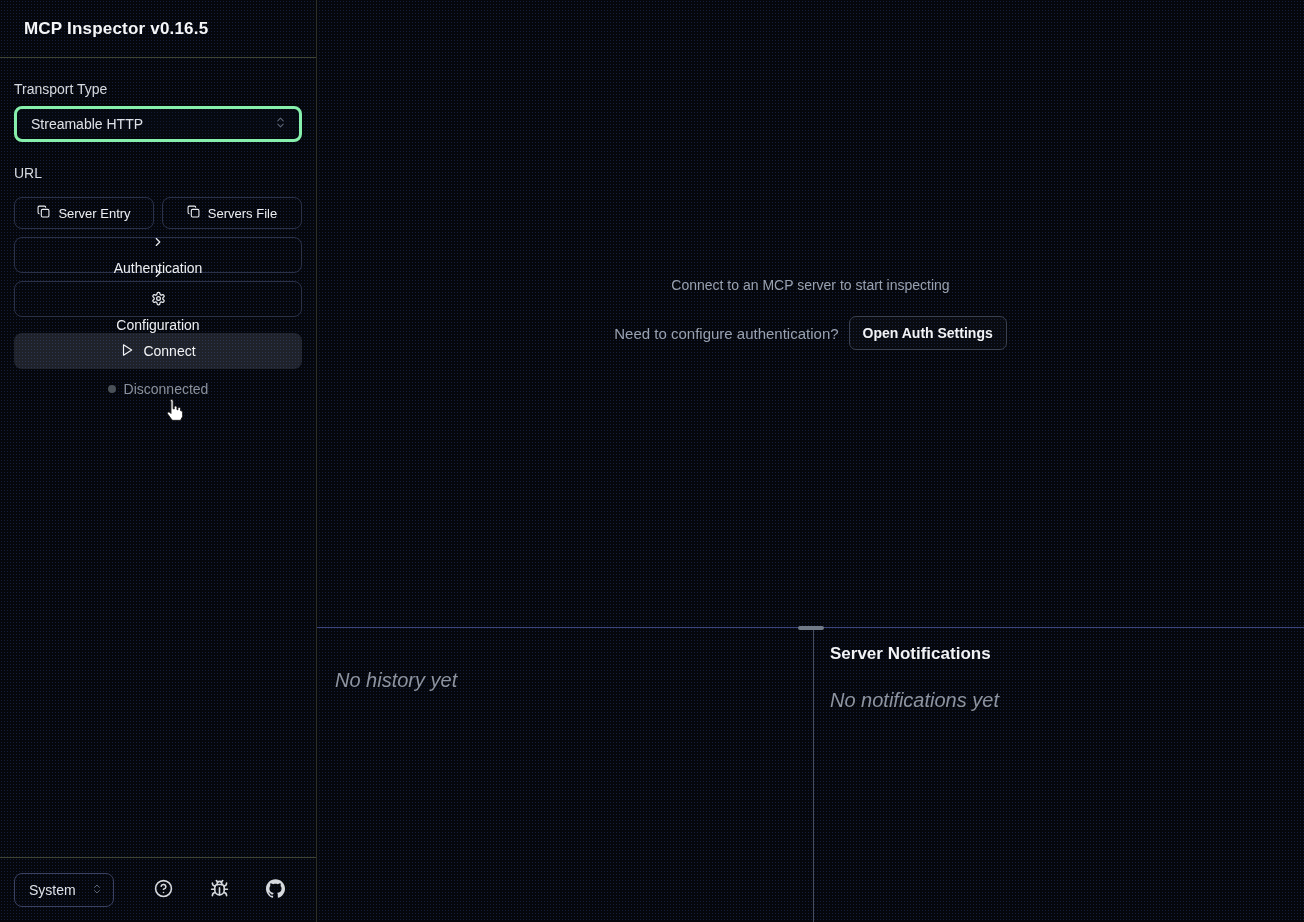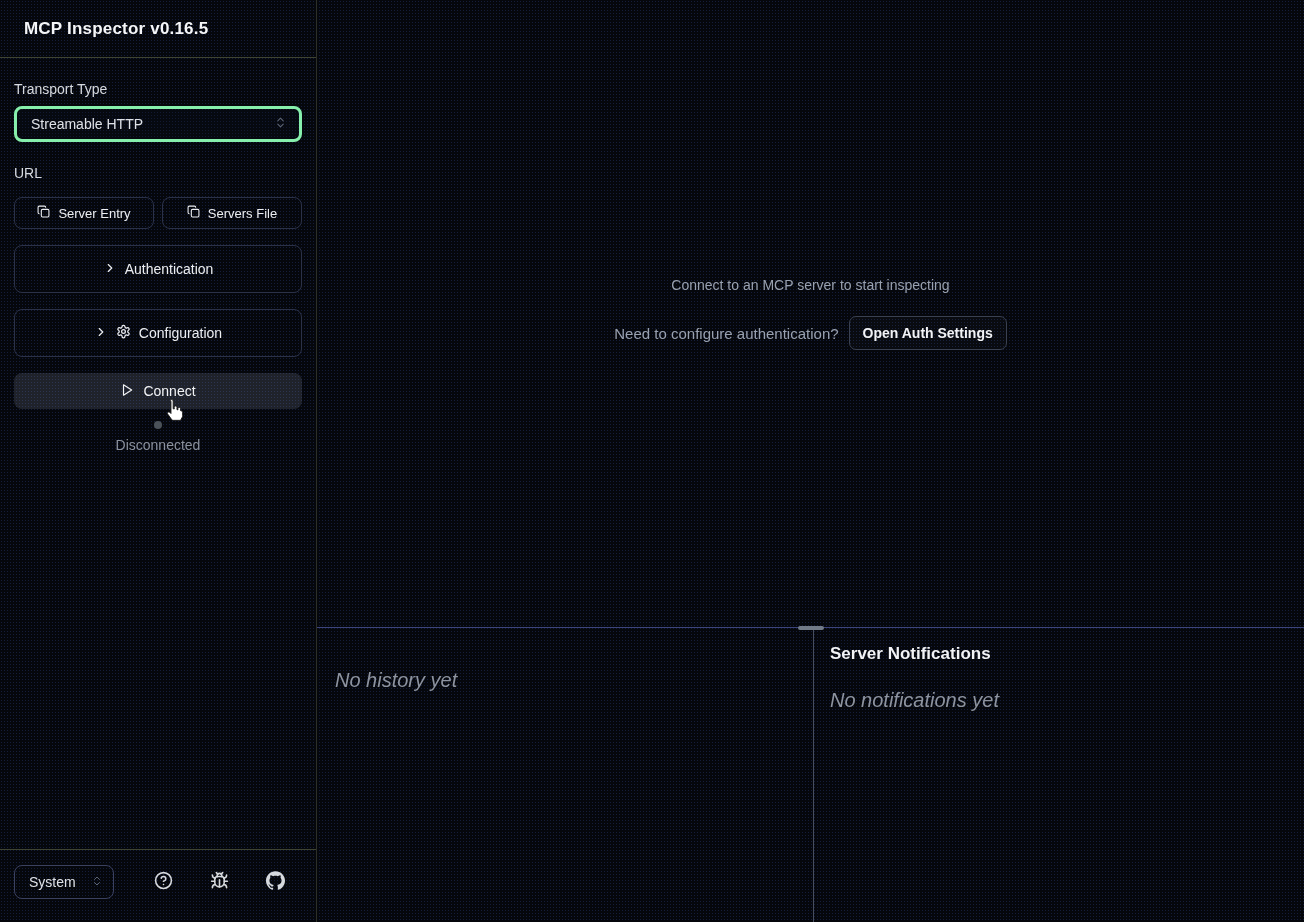--- a/index.html
+++ b/index.html
@@ -42,32 +42,32 @@
     font-family:"DejaVu Sans Mono", monospace;
     font-size:13px; color:#e7e9ee; padding:0 14px; outline:none;
   }
   .btn-row { margin-top:16px; display:flex; gap:8px; }
   .btn {
     border:1px solid #2b3148; border-radius:8px; background:transparent;
     color:#eceef2; font-family:"Liberation Sans",sans-serif; cursor:pointer;
     display:flex; align-items:center; justify-content:center; gap:8px;
   }
   .btn-half { flex:1; height:32px; font-size:13px; font-weight:500; }
-  .btn-wide { margin-top:16px; width:100%; height:48px; font-size:14px; font-weight:500; }
+  .btn-wide { margin-top:8px; width:100%; height:36px; font-size:14px; font-weight:500;flex-direction:column; }
   .btn-connect {
     margin-top:16px; width:100%; height:36px; font-size:14px; font-weight:500;
     border:none; border-radius:8px; background:rgba(148,163,184,0.18);
     color:#f2f3f6; display:flex; align-items:center; justify-content:center; gap:9px; cursor:pointer;
   }
-  .status-row { margin-top:12px; display:flex; align-items:center; justify-content:center; gap:8px;flex-direction:column; }
+  .status-row { margin-top:12px; display:flex; align-items:center; justify-content:center; gap:8px; }
   .status-dot { width:8px; height:8px; border-radius:50%; background:#4a5158; }
   .status-text { font-size:14px; color:#8b919d; }
 
   .sidebar-footer {
-    position:absolute; left:0; bottom:8px; width:100%; height:65px;
+    position:absolute; left:0; bottom:0; width:100%; height:65px;
     border-top:1px solid #3f4432;
     display:flex; align-items:center; padding:0 14px;
   }
   .theme-select {
     width:100px; height:34px; border:1px solid #3b4160; border-radius:8px;
     display:flex; align-items:center; justify-content:space-between;
     padding:0 10px 0 14px; font-size:14px; color:#dfe2e8; cursor:pointer;
   }
   .footer-icons { display:flex; align-items:center; gap:37px; margin-left:40px; }
   .icon-btn { background:none; border:none; cursor:pointer; color:#d6d9de; display:flex; align-items:center; }

